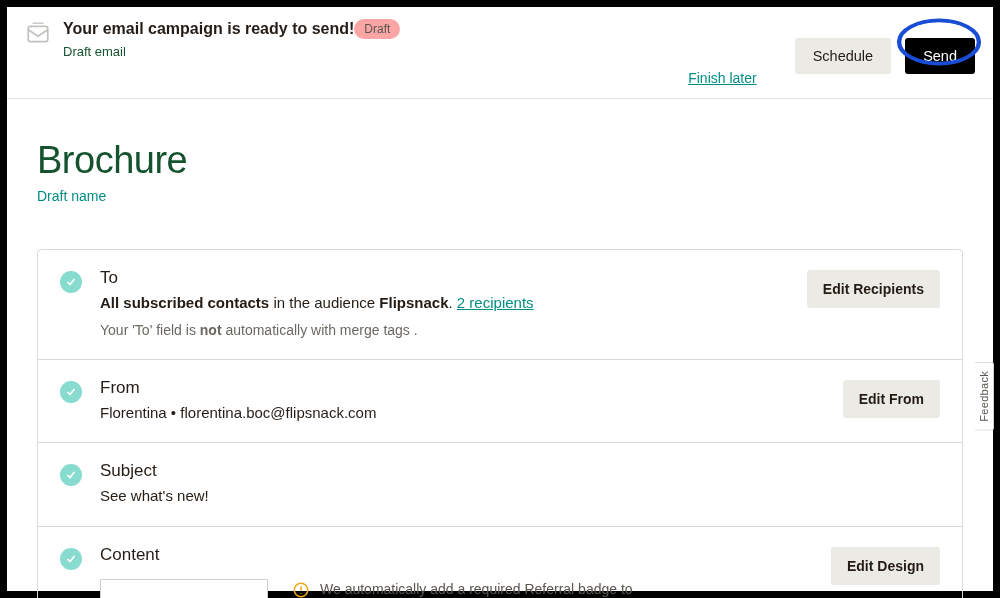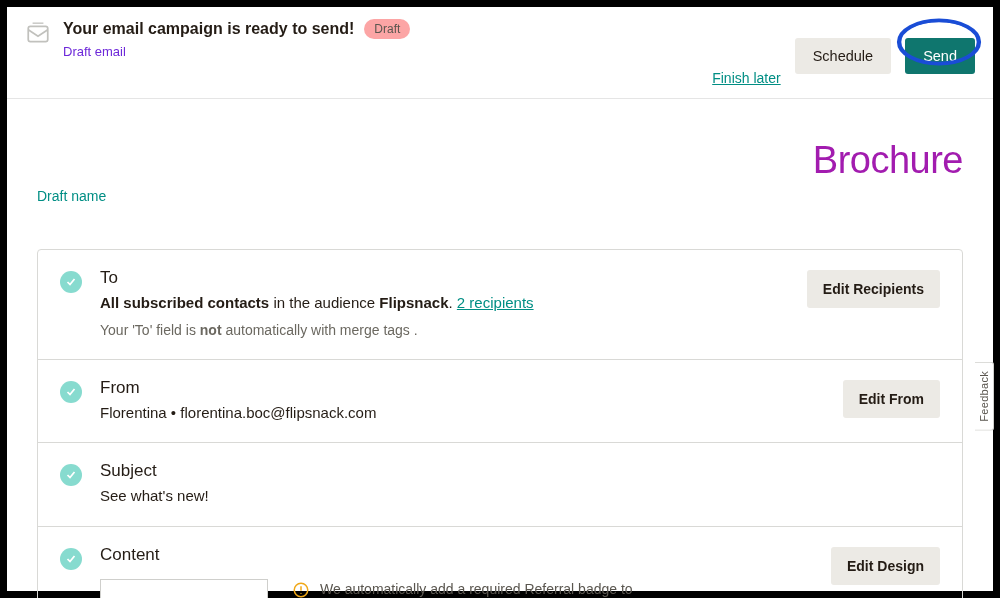--- a/index.html
+++ b/index.html
@@ -7,44 +7,44 @@
   .frame {
     width: 1000px; height: 598px; border: 7px solid #000; background: #fff; position: relative;
   }
   
   .topbar {
     display: flex; align-items: flex-start; padding: 12px 18px 12px 18px;
     border-bottom: 1px solid #e5e5e5;
   }
   .topbar-left { display: flex; gap: 12px; align-items: flex-start; flex: 1; }
   .mail-icon { flex: 0 0 auto; color: #b3b3b3; margin-top: 2px; }
-  .title-row { display: flex; align-items: center; gap: 10px; }
+  .title-row { display: flex; align-items: center; }
   .title { font-size: 16px; font-weight: 600; color: #241c15; }
   .badge {
     background: #fca5a5; color: #5a564f; font-size: 12px; padding: 3px 10px; border-radius: 999px;
   }
-  .subtitle { font-size: 13px; color: #6d28d9; margin-top: 5px; }
+  .subtitle { font-size: 13px; color: #14532d; margin-top: 5px; }
   .topbar-right { display: flex; align-items: center; gap: 14px; margin-top: 6px; position: relative; }
   .link {
     color: #008e84; text-decoration: underline; font-size: 14px; cursor: pointer; margin-top: 45px;
   }
   .btn {
     font-size: 14.5px; padding: 10px 18px; border: none; border-radius: 3px; cursor: pointer;
     font-family: inherit;
   }
-  .btn-secondary { background: #eceae5; color: #241c15; font-weight: 500; }
-  .btn-primary { background: #0f766e; color: #fff; font-weight: 500; }
+  .btn-secondary { background: #eceae5; color: #241c15; font-weight: 500; margin-left: 24px; }
+  .btn-primary { background: #000000; color: #fff; font-weight: 500; }
   
   .highlight-ring {
     position: absolute; pointer-events: none;
     width: 88px; height: 50px; right: -8px; top: -8px;
   }
   
   .main { padding: 40px 30px 0 30px; }
-  .campaign-name { font-size: 38px; font-weight: 400; color: #a21caf; letter-spacing: -0.5px; text-align: right; }
+  .campaign-name { font-size: 38px; font-weight: 400; color: #14532d; letter-spacing: -0.5px; }
   .edit-name { font-size: 14px; color: #008e84; margin-top: 6px; cursor: pointer; display: inline-block; }
   .panel {
     border: 1px solid #d9d9d6; border-radius: 4px; margin-top: 44px;
   }
   .sect {
     display: flex; padding: 18px 22px; border-top: 1px solid #d9d9d6; align-items: flex-start; gap: 18px;
   }
   .sect:first-child { border-top: none; }
   .status-icon {
     width: 22px; height: 22px; border-radius: 999px; background: #87dbcf;

